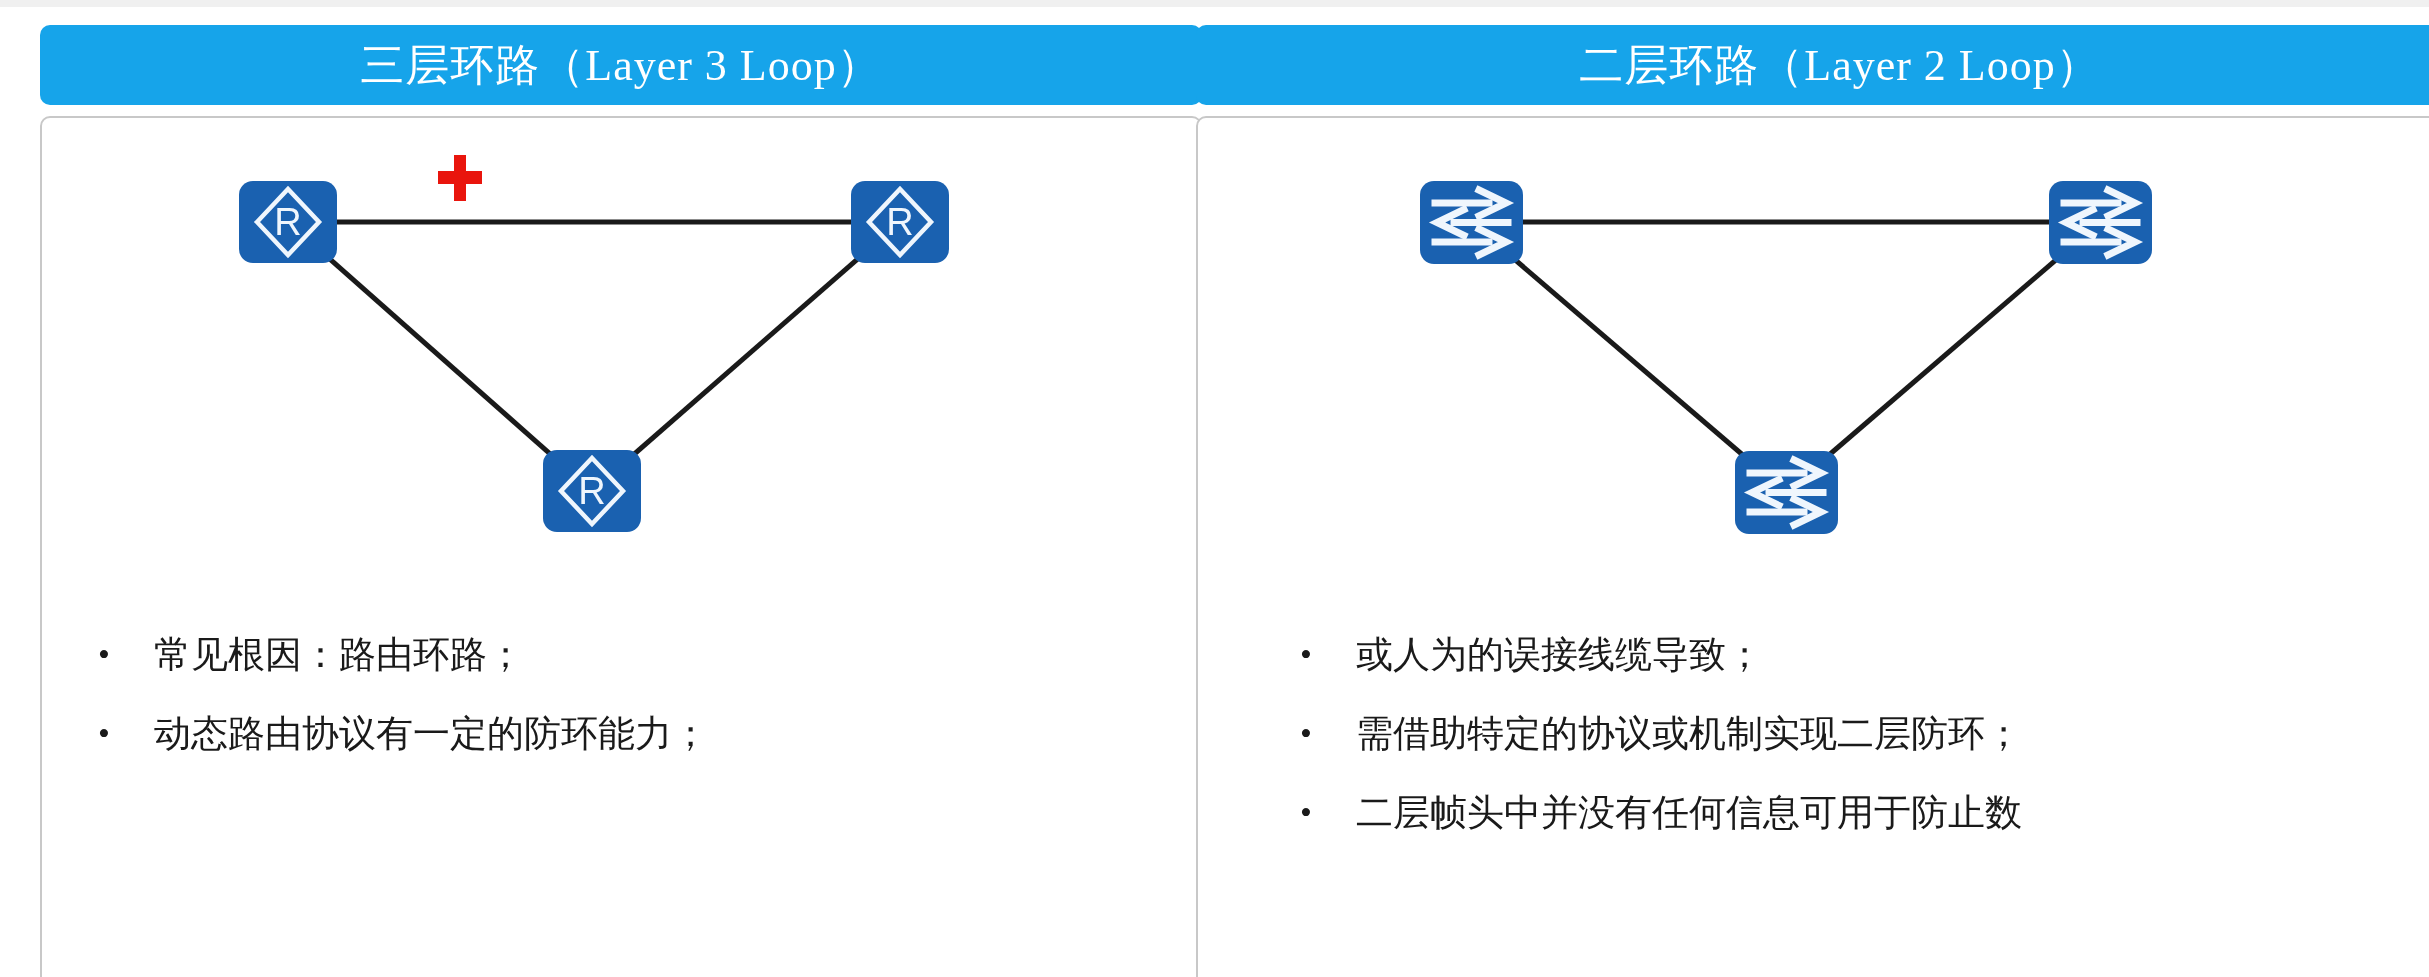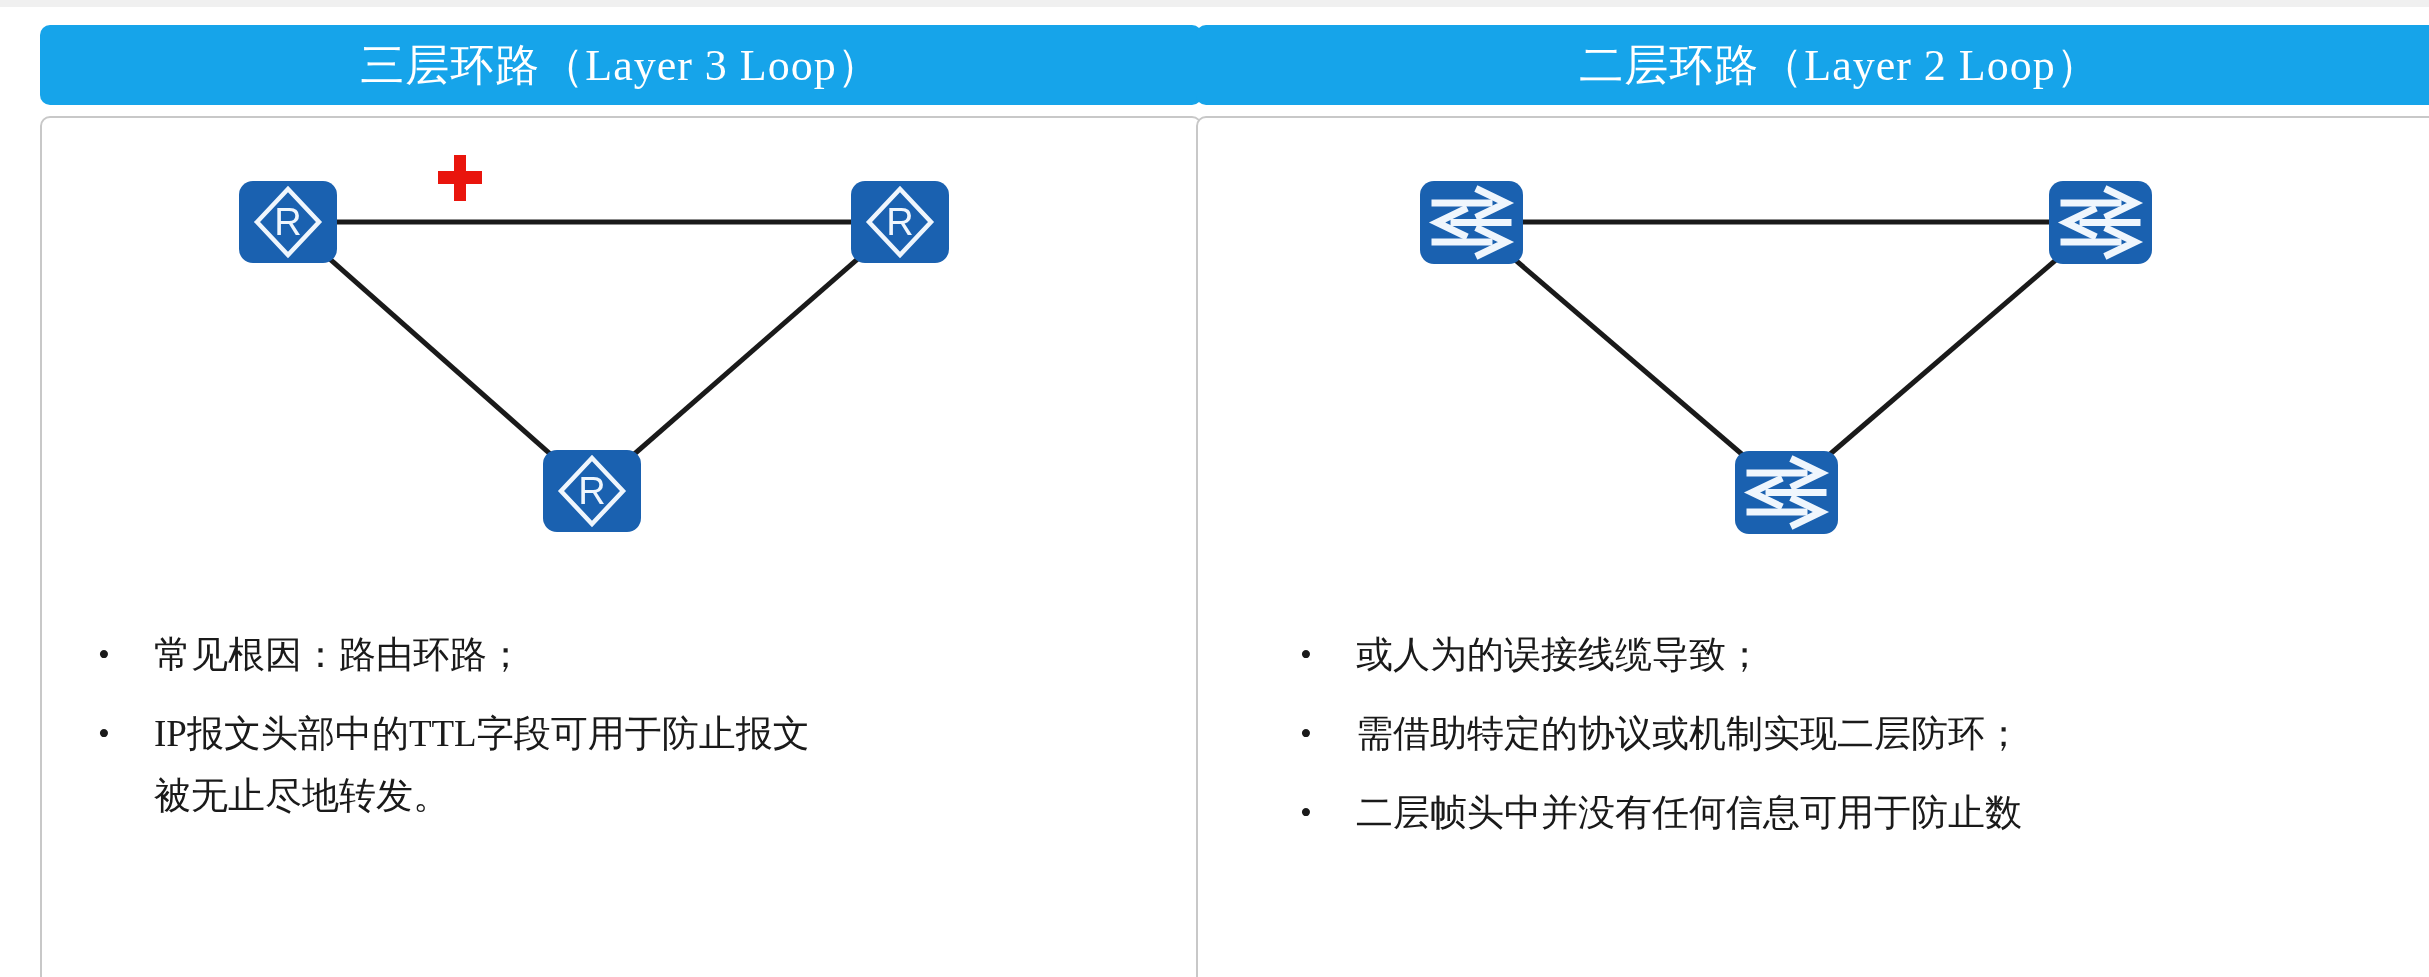--- a/index.html
+++ b/index.html
@@ -117,22 +117,21 @@
       <div class="cross" style="left:393px;top:34px;">
         <svg width="50" height="52" viewBox="0 0 50 52">
           <path d="M19 3 h12 v16 h16 v13 h-16 v17 h-12 v-17 h-16 v-13 h16 z"></path>
         </svg>
       </div>
       <ul class="bullets">
         <li class="bullet-item">
           <div class="bullet-line">常见根因：路由环路；</div>
         </li>
         <li class="bullet-item">
-          <div class="bullet-line">IP报文头部中的TTL字段可用于防止报文</div>
-          <div class="bullet-line">被无止尽地转发。</div>
+          <div class="bullet-line">动态路由协议有一定的防环能力；</div>
         </li>
       </ul>
     </div>
   </section>
 
   <section class="panel panel--l2" style="left:1196px;width:1288px;">
     <header class="panel-header">
       <span class="panel-title">二层环路（Layer 2 Loop）</span>
     </header>
     <div class="panel-body">

